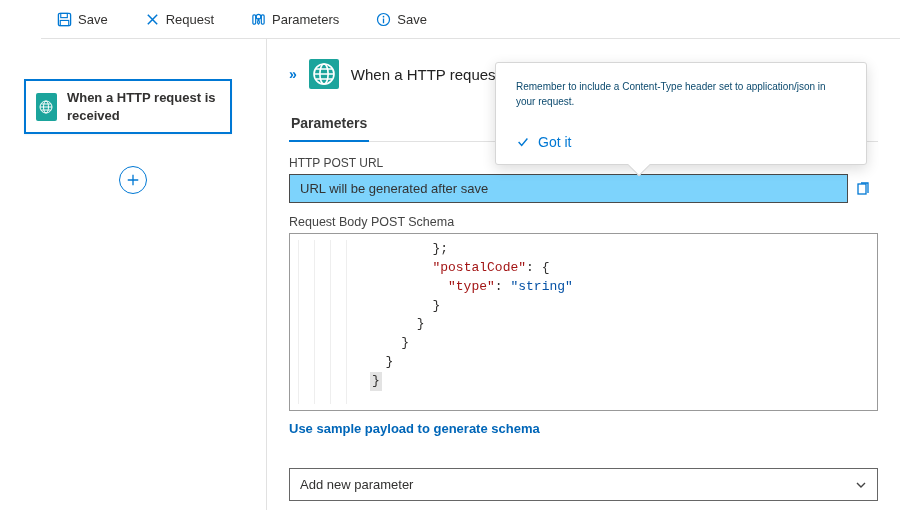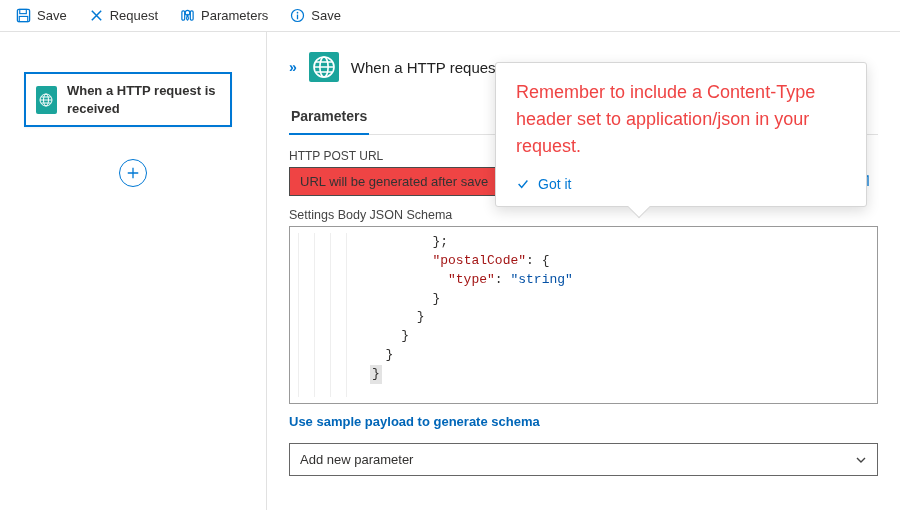--- a/index.html
+++ b/index.html
@@ -1,17 +1,17 @@
 <!DOCTYPE html>
 <html><head>
 <meta charset="utf-8">
 <style>
   * { box-sizing: border-box; margin: 0; padding: 0; }
   body { font-family: "Segoe UI", Tahoma, sans-serif; font-size: 13px; color: #323130; background: #fff; width: 900px; height: 510px; overflow: hidden; }
-  .toolbar { height: 32px; display: flex; align-items: center; padding: 0 8px; border-bottom: 1px solid #e1e1e1; gap: 6px; }
+  .toolbar { height: 39px; display: flex; align-items: center; padding: 0 8px; border-bottom: 1px solid #e1e1e1; gap: 21px; margin-left: 41px; }
   .tbtn { display: flex; align-items: center; gap: 6px; padding: 2px 8px; cursor: pointer; color: #323130; }
   .tbtn svg { width: 15px; height: 15px; }
   .blue { color: #0078d4; stroke: #0078d4; fill: none; }
   .split { display: flex; height: calc(510px - 32px); }
   .left { width: 267px; border-right: 1px solid #e1e1e1; padding: 40px 24px 0 24px; position: relative; }
   .node { border: 2px solid #0078d4; background: #fff; display: flex; align-items: center; padding: 8px 10px; gap: 10px; width: 208px; box-shadow: 0 1px 2px rgba(0,0,0,.05); }
   .node-icon { width: 28px; height: 28px; background: #1ba49c; border-radius: 2px; display: flex; align-items: center; justify-content: center; }
   .node-icon svg { width: 18px; height: 18px; stroke: #fff; fill:none; stroke-width:1.3;}
   .node-title { font-weight: 600; font-size: 13px; line-height: 1.35; }
   .addbtn { width: 28px; height: 28px; border: 1px solid #0078d4; border-radius: 50%; display: flex; align-items: center; justify-content: center; margin: 32px auto 0 auto; color:#0078d4; background:#fff;}
@@ -19,35 +19,35 @@
   .hdr { display: flex; align-items: center; gap: 12px; height: 34px;}
   .collapse { color:#0078d4; font-weight:bold; font-size:14px;}
   .hdr-icon { width: 30px; height: 30px; background: #1ba49c; border-radius: 2px; display:flex;align-items:center;justify-content:center;}
   .hdr-title { font-size: 15px; font-weight: 400; color:#222;}
   .tabs { display: flex; gap: 26px; margin-top: 16px; border-bottom: 1px solid #e1e1e1; }
   .tab { padding: 8px 2px 10px 2px; font-size: 14px; color:#373737; cursor:pointer; position:relative;}
   .tab.active { font-weight: 600; }
   .tab.active::after { content:""; position:absolute; left:0; right:0; bottom:-1px; height:2px; background:#0078d4;}
   .label { font-size: 12px; color: #444; margin-top: 14px; text-transform: none; }
   .urlrow { display:flex; align-items:stretch; margin-top:4px;}
-  .urlbox { flex:1; border: 1px solid #4a4a4a; background: #ef4444; padding: 6px 10px; font-size: 13px; color:#333;}
+  .urlbox { flex:1; border: 1px solid #4a4a4a; background: #7dd3fc; padding: 6px 10px; font-size: 13px; color:#333;}
   .copybtn { width:30px; display:flex; align-items:center; justify-content:center; color:#0078d4;}
   .sectlabel { font-size: 12.5px; color: #444; margin-top: 12px;}
   .code { border: 1px solid #999; background: #fff; height: 178px; margin-top: 4px; padding: 6px 8px; font-family: Consolas, "Courier New", monospace; font-size: 13px; line-height: 1.45; position: relative; overflow:hidden;}
   .code .gut { position:absolute; top:6px; bottom:6px; width:64px; display:flex;}
   .code .gut span { border-left:1px solid #eee; width:16px;}
   .code pre { position:absolute; left:80px; top:6px; font-family:inherit;}
   .k { color:#a31515;}
   .v { color:#0451a5;}
   .linklike { color:#0066b8; font-size:13px; margin-top:10px; cursor:pointer;font-weight:bold;}
-  .newparam { margin-top:14px; border:1px solid #666; padding:8px 10px; display:flex; align-items:center; justify-content:space-between;}
+  .newparam { margin-top:32px; border:1px solid #666; padding:8px 10px; display:flex; align-items:center; justify-content:space-between;}
   .chev { width:12px;height:12px; stroke:#444; fill:none; stroke-width:1.4;}
   .tooltip { position:absolute; top:62px; left:495px; width:372px; background:#fff; border:1px solid #d6d6d6; border-radius:3px; box-shadow:0 4px 14px rgba(0,0,0,.14); padding:16px 20px 14px 20px; z-index:20;}
-  .tooltip .msg { font-size:18px; color:#ef4444; line-height:1.5;}
-  .tooltip .actions { display:flex; gap:26px; margin-top:16px;}
+  .tooltip .msg { font-size:10px; color:#0c4a6e; line-height:1.5;}
+  .tooltip .actions { display:flex; gap:26px; margin-top:25px;}
   .tooltip .act { display:flex; align-items:center; gap:8px; color:#0078d4; font-size:14px; cursor:pointer;}
   .tooltip .beak { position:absolute; left:135px; bottom:-9px; width:16px; height:16px; background:#fff; border-right:1px solid #d6d6d6; border-bottom:1px solid #d6d6d6; transform:rotate(45deg);}
   .endbrace { background:#e3e3e3; display:inline-block; padding:0 2px;}
 </style>
 </head>
 <body>
 
 <div class="toolbar">
   <div class="tbtn">
     <svg class="blue" viewBox="0 0 16 16">
@@ -122,21 +122,21 @@
     <div class="urlrow">
       <div class="urlbox">URL will be generated after save</div>
       <div class="copybtn">
         <svg width="16" height="16" viewBox="0 0 16 16">
             <rect x="3" y="3" width="8" height="10" fill="none" stroke="#0078d4" stroke-width="1.3"></rect>
             <path d="M6 2 H13 V12" fill="none" stroke="#0078d4" stroke-width="1.3"></path>
           </svg>
       </div>
     </div>
 
-    <div class="sectlabel">Settings Body JSON Schema</div>
+    <div class="sectlabel">Request Body POST Schema</div>
     <div class="code">
       <div class="gut">
           <span></span>
           <span></span>
           <span></span>
           <span></span>
         </div>
 <pre>        <span>};</span>
         <span class="k">"postalCode"</span>: {
           <span class="k">"type"</span>: <span class="v">"string"</span>

